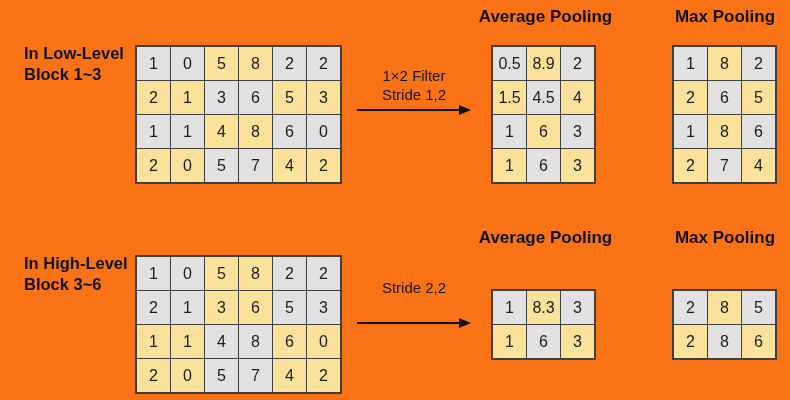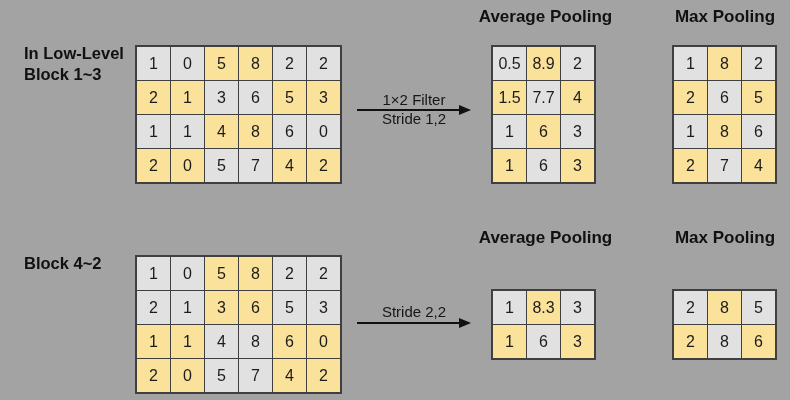--- a/index.html
+++ b/index.html
@@ -1,20 +1,20 @@
 <!DOCTYPE html>
 <html style="--hl: #FBE29A; --plain: #E1E1E1; --line: #404040;"><head>
 <meta charset="utf-8">
 <style>
   html, body { margin: 0; padding: 0; background: #ffffff; }
   .canvas {
     position: relative;
     width: 790px;
     height: 400px;
-    background: #a3a3a3;
+    background: #f97316;
     font-family: "Liberation Sans", sans-serif;
     color: #1c1c1c;
     overflow: hidden;
   }
   .heading {
     position: absolute;
     font-size: 17px;
     font-weight: bold;
     white-space: nowrap;
     text-align: center;
@@ -64,21 +64,20 @@
   .cell.plain { background: var(--plain, #E1E1E1); }
 
   .filterlabel {
     position: absolute;
     width: 120px;
     text-align: center;
     font-size: 15px;
     line-height: 19px;
     color: #161616;
     white-space: nowrap;
-    margin-top: 24px;
   }
   .f-top { left: 354px; top: 66px; }
   .f-bot { left: 354px; top: 278px; }
 
   .arrow {
     position: absolute;
     width: 102px;
     height: 2px;
     background: #111;
   }
@@ -140,21 +139,21 @@
   </div>
   <div class="arrow a-top">
     <span class="head"></span>
   </div>
 
   <div class="matrix m-low-avg" style="grid-template-columns: repeat(3, 33px);">
       <div class="cell plain">0.5</div>
       <div class="cell hl">8.9</div>
       <div class="cell plain">2</div>
       <div class="cell hl">1.5</div>
-      <div class="cell plain">7.7</div>
+      <div class="cell plain">4.5</div>
       <div class="cell hl">4</div>
       <div class="cell plain">1</div>
       <div class="cell hl">6</div>
       <div class="cell plain">3</div>
       <div class="cell hl">1</div>
       <div class="cell plain">6</div>
       <div class="cell hl">3</div>
     </div>
   <div class="matrix m-low-max" style="grid-template-columns: repeat(3, 33px);">
       <div class="cell plain">1</div>
@@ -168,21 +167,22 @@
       <div class="cell plain">6</div>
       <div class="cell hl">2</div>
       <div class="cell plain">7</div>
       <div class="cell hl">4</div>
     </div>
 
   <div class="heading h-avg-bot">Average Pooling</div>
   <div class="heading h-max-bot">Max Pooling</div>
 
   <div class="rowlabel label-high">
-    <div>Block 4~2</div>
+    <div>In High-Level</div>
+    <div>Block 3~6</div>
   </div>
 
   <div class="matrix m-high-input" style="grid-template-columns: repeat(6, 33px);">
       <div class="cell plain">1</div>
       <div class="cell plain">0</div>
       <div class="cell hl">5</div>
       <div class="cell hl">8</div>
       <div class="cell plain">2</div>
       <div class="cell plain">2</div>
       <div class="cell plain">2</div>

